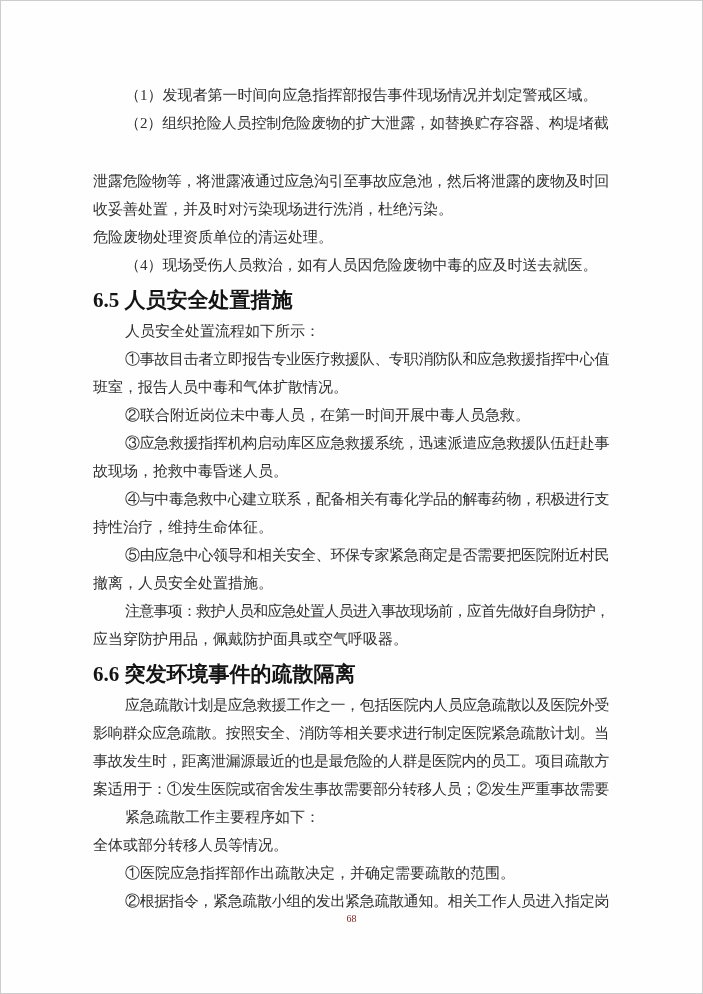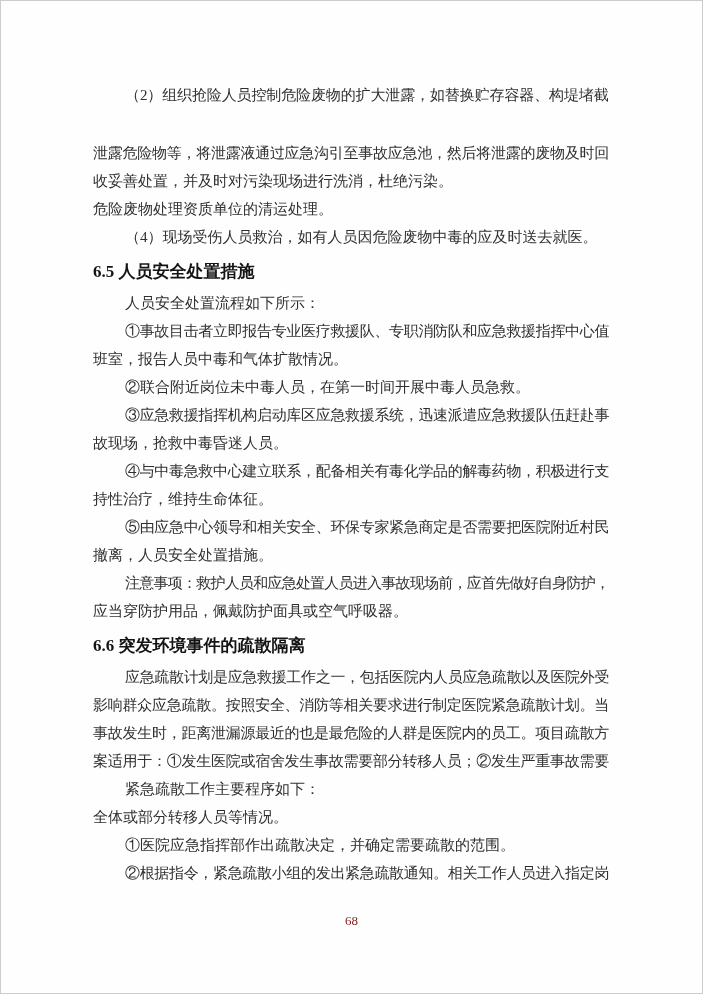--- a/index.html
+++ b/index.html
@@ -31,40 +31,41 @@
     white-space: nowrap;
     overflow: visible;
   }
   .line.indent {
     text-indent: 32px;
   }
   .heading {
     height: 30px;
     line-height: 30px;
     margin: 6px 0 2px 0;
-    font-size: 17px;
+    font-size: 21px;
     font-weight: 700;
     color: #141414;
     white-space: nowrap;
   }
   .pagenum {
     position: absolute;
     top: 912px;
     left: 0;
     right: 0;
     text-align: center;
-    font-size: 13px;
+    font-size: 10px;
     color: #7f1d1d;
   }
 </style>
 </head>
 <body>
 
 <div class="page">
   <div class="content">
+      <div class="line indent">（1）发现者第一时间向应急指挥部报告事件现场情况并划定警戒区域。</div>
       <div class="line indent fill" style="letter-spacing: -0.12px;">（2）组织抢险人员控制危险废物的扩大泄露，如替换贮存容器、构堤堵截</div>
       <div class="line fill" style="letter-spacing: -0.26px; margin-top: 30px;">泄露危险物等，将泄露液通过应急沟引至事故应急池，然后将泄露的废物及时回</div>
       <div class="line">收妥善处置，并及时对污染现场进行洗消，杜绝污染。</div>
       <div class="line">危险废物处理资质单位的清运处理。</div>
       <div class="line indent">（4）现场受伤人员救治，如有人员因危险废物中毒的应及时送去就医。</div>
       <div class="heading">6.5 人员安全处置措施</div>
       <div class="line indent">人员安全处置流程如下所示：</div>
       <div class="line indent fill" style="letter-spacing: -0.33px;">①事故目击者立即报告专业医疗救援队、专职消防队和应急救援指挥中心值</div>
       <div class="line">班室，报告人员中毒和气体扩散情况。</div>
       <div class="line indent">②联合附近岗位未中毒人员，在第一时间开展中毒人员急救。</div>

